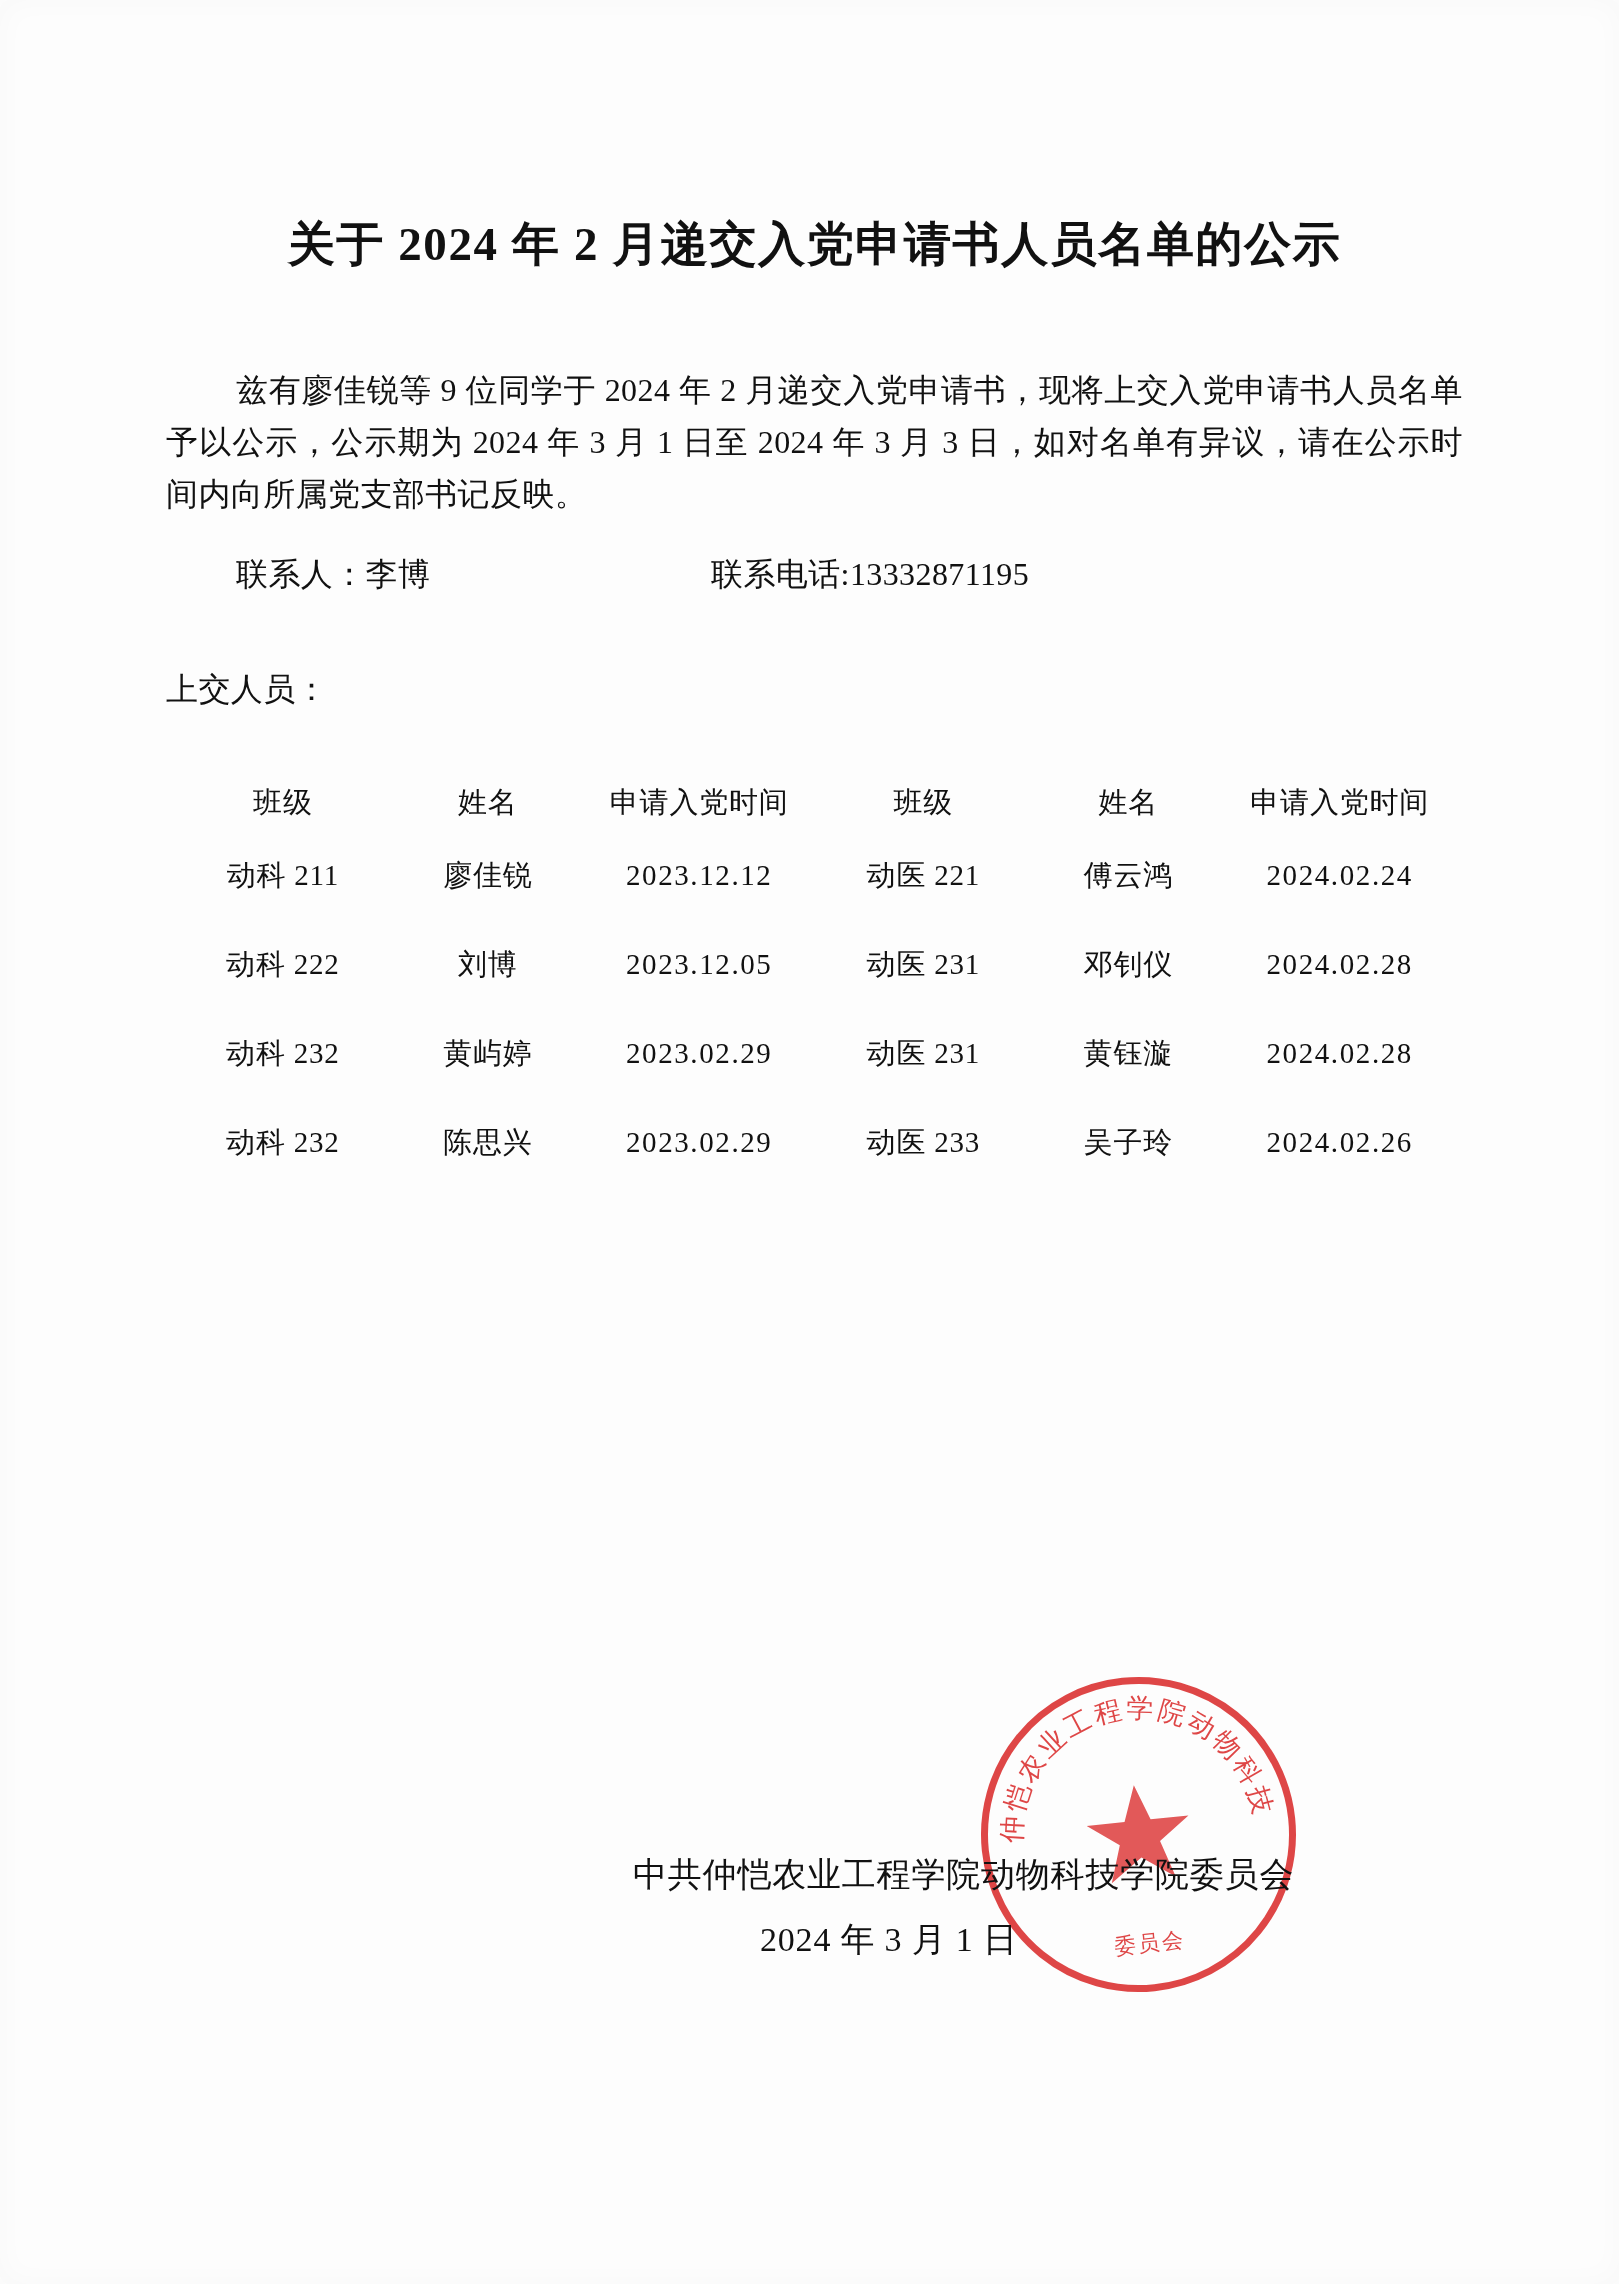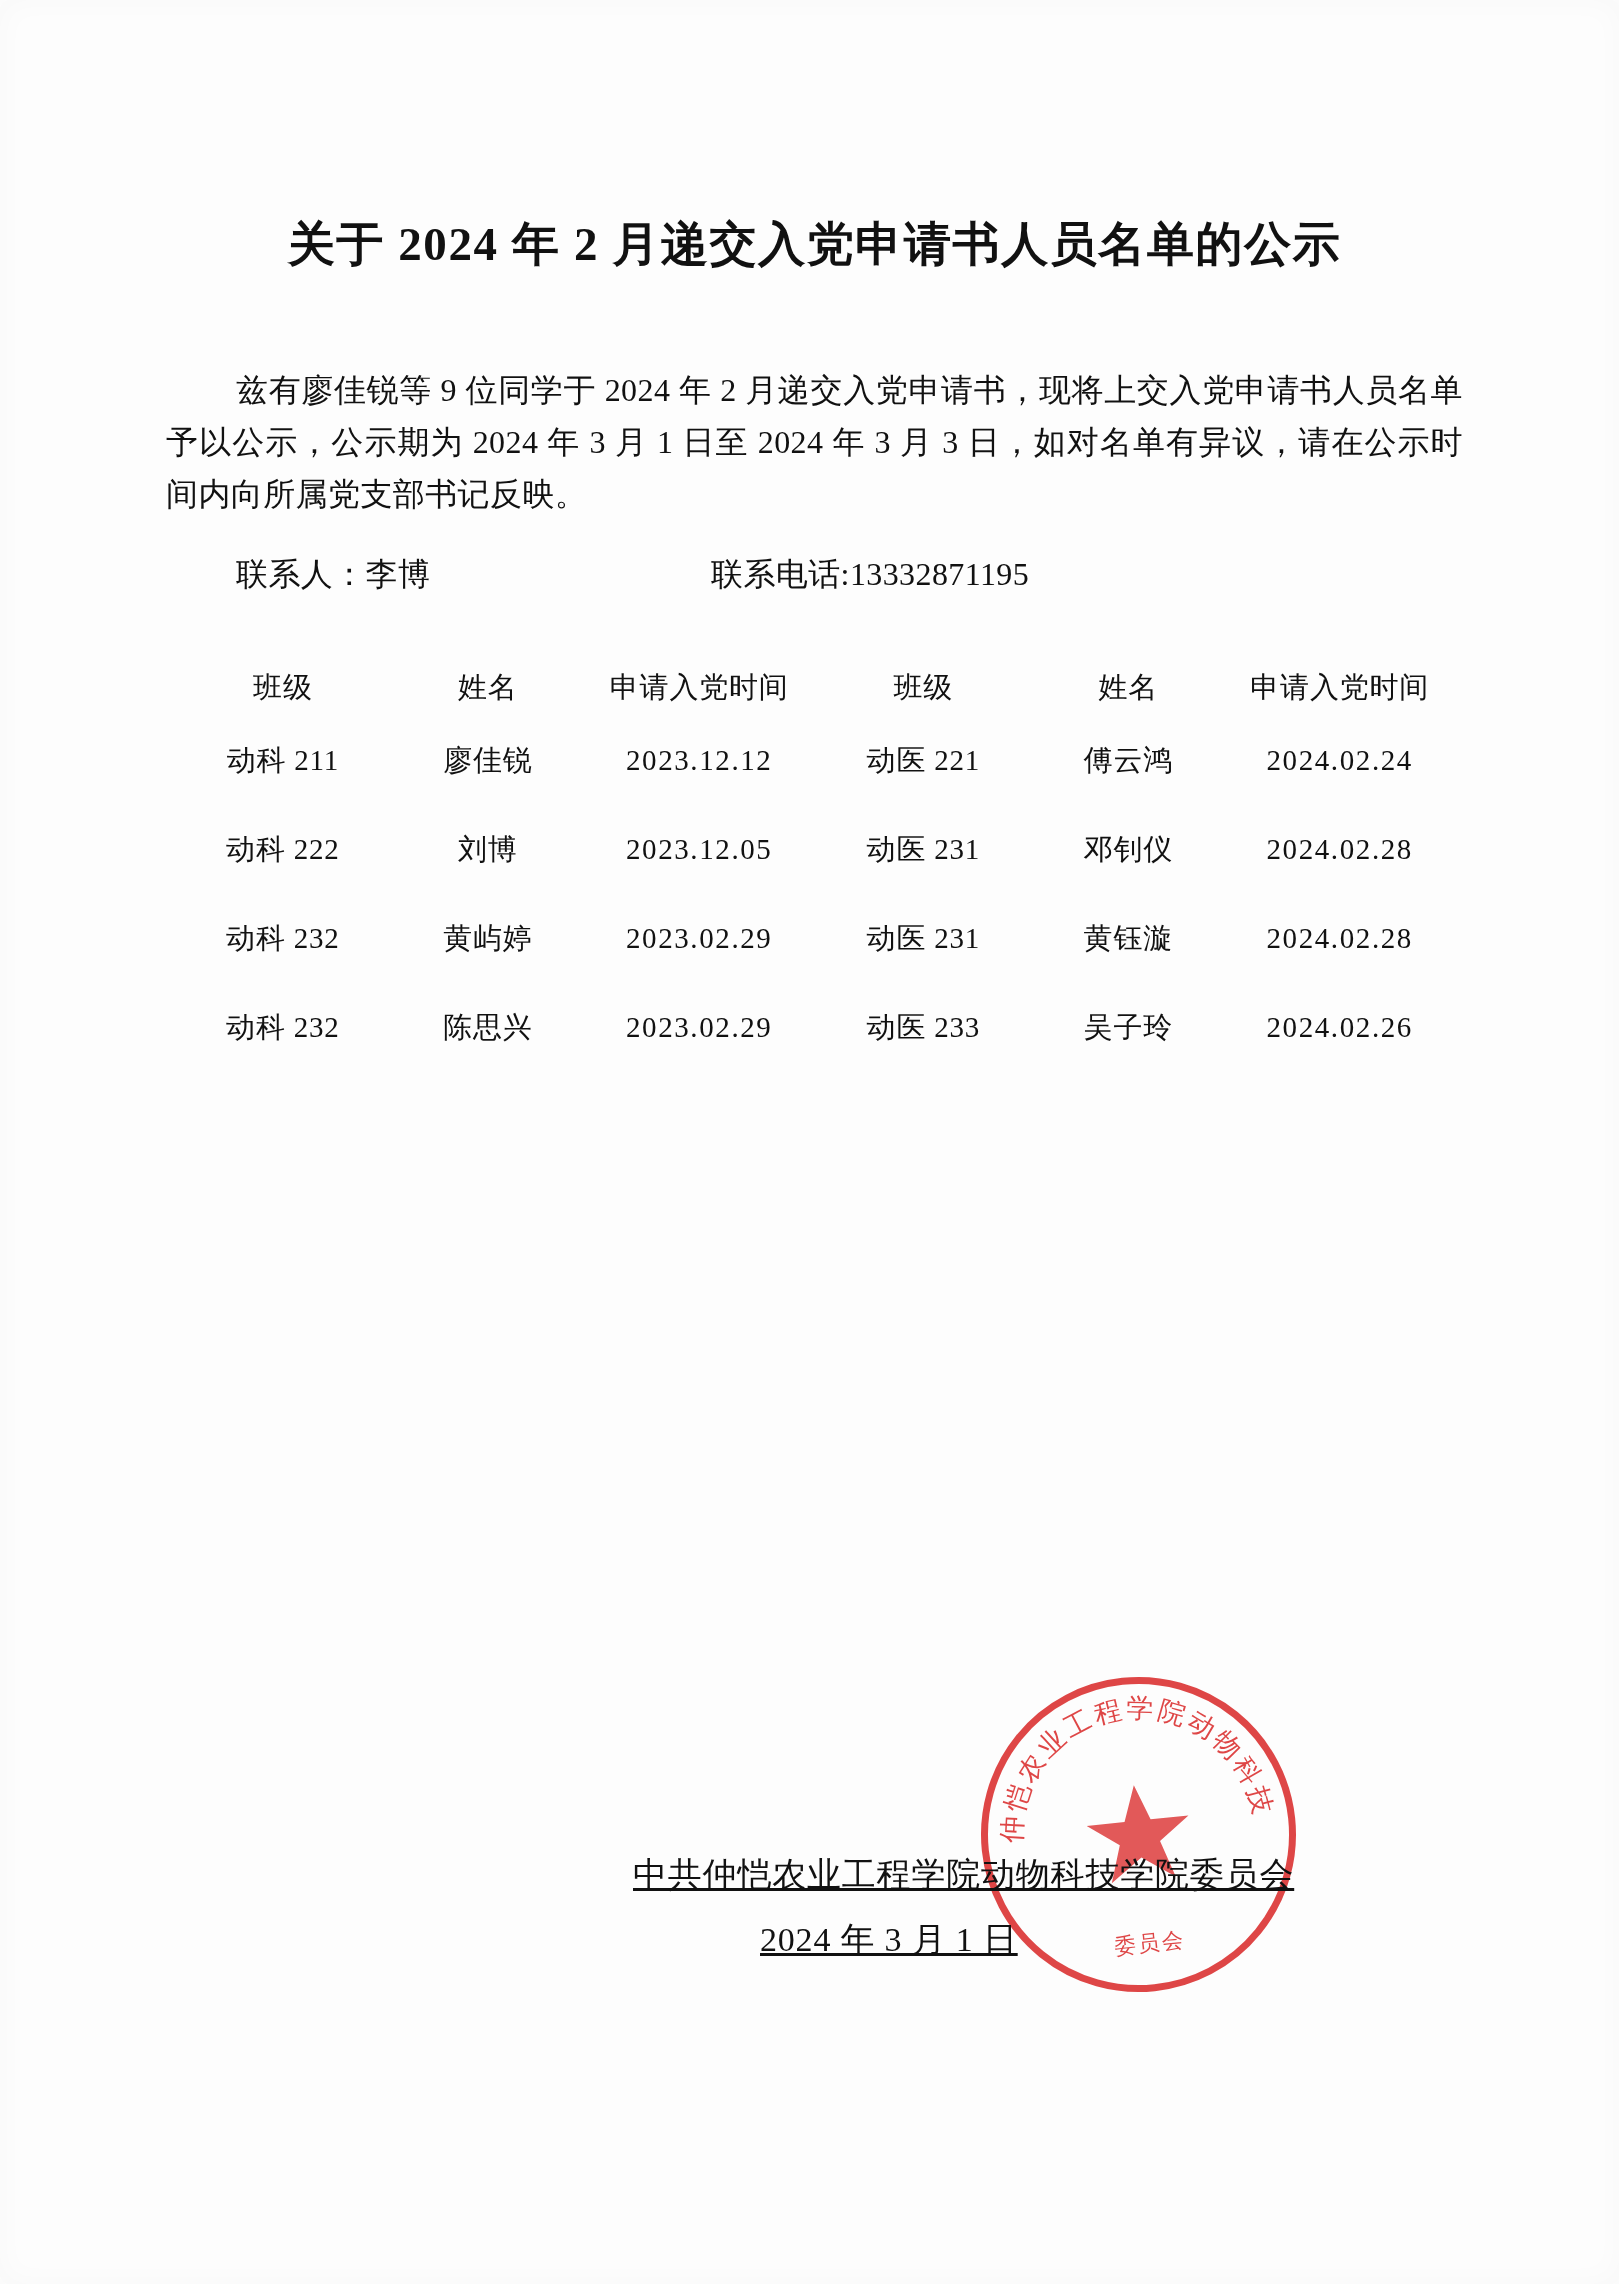--- a/index.html
+++ b/index.html
@@ -108,21 +108,20 @@
 
   .signature-block {
     position: absolute;
     left: 633px;
     top: 1843px;
     width: 759px;
     text-align: left;
     font-size: 34px;
     line-height: 1.9;
     letter-spacing: 0.8px;
-    text-decoration: underline;
   }
   .sig-date {
     padding-left: 127px;
   }
 
   
   .seal {
     position: absolute;
     left: 981px;
     top: 1677px;
@@ -178,20 +177,21 @@
 
     <h1 class="doc-title">关于 2024 年 2 月递交入党申请书人员名单的公示</h1>
 
     <p class="body-para">兹有廖佳锐等 9 位同学于 2024 年 2 月递交入党申请书，现将上交入党申请书人员名单予以公示，公示期为 2024 年 3 月 1 日至 2024 年 3 月 3 日，如对名单有异议，请在公示时间内向所属党支部书记反映。</p>
 
     <div class="contact-row">
       <div class="contact-person">联系人：李博</div>
       <div class="contact-phone">联系电话:13332871195</div>
     </div>
 
+    <div class="submitters-label">上交人员：</div>
 
     <table class="roster">
       <colgroup>
         <col class="c-class">
           <col class="c-name">
           <col class="c-date">
         <col class="c-class">
           <col class="c-name">
           <col class="c-date">
       </colgroup>

